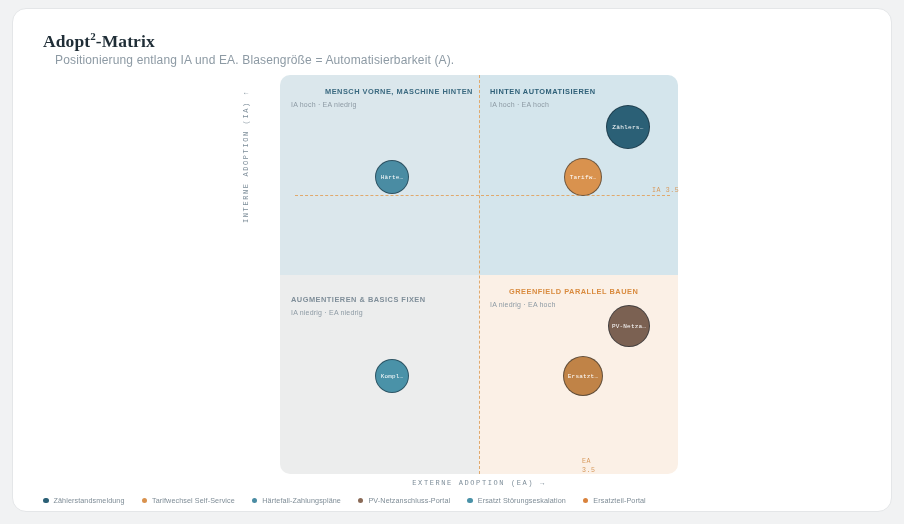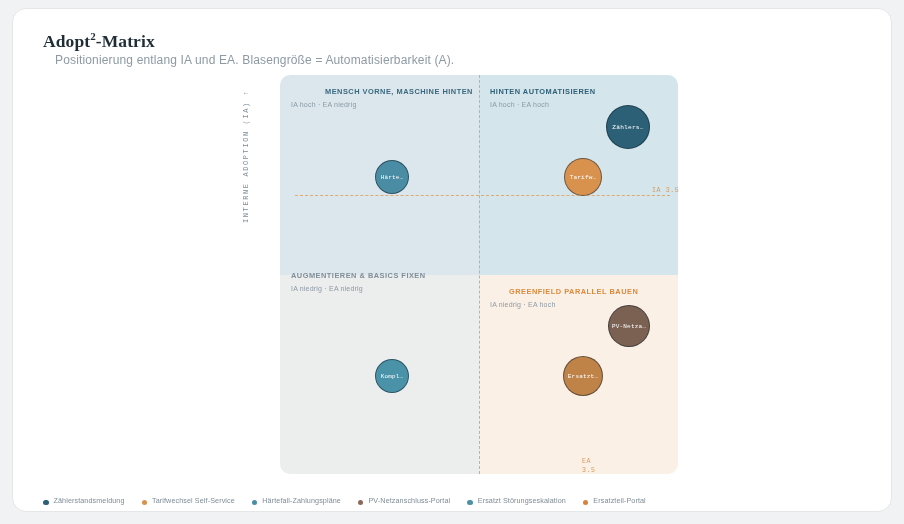--- a/index.html
+++ b/index.html
@@ -164,21 +164,21 @@
   .legend {
     position: absolute;
     left: 30px;
     top: 487px;
     display: flex;
     align-items: center;
     gap: 17px;
   }
   .leg-item {
     display: flex;
-    align-items: flex-end;
+    align-items: center;
     gap: 5px;
     white-space: nowrap;
   }
   .leg-dot {
     width: 5.5px;
     height: 5.5px;
     border-radius: 50%;
     flex: none;
   }
   .leg-lbl {
@@ -190,20 +190,21 @@
 </head>
 <body>
 
 <div id="root">
   <div class="card">
 
     <div class="title"><span>Adopt</span><sup>2</sup><span>-Matrix</span></div>
     <div class="subtitle">Positionierung entlang IA und EA. Blasengröße = Automatisierbarkeit (A).</div>
 
     <div class="y-axis">INTERNE ADOPTION (IA) ↑</div>
+    <div class="x-axis">EXTERNE ADOPTION (EA) →</div>
 
     <div class="plot">
       <div class="quad q-tl" style="background: rgb(219, 231, 236);"></div>
       <div class="quad q-tr" style="background: rgb(212, 229, 236);"></div>
       <div class="quad q-bl" style="background: rgb(236, 237, 237);"></div>
       <div class="quad q-br" style="background: rgb(251, 240, 230);"></div>
 
       <div class="thr-h"></div>
       <div class="thr-v"></div>
       <div class="thr-lbl thr-lbl-ia">IA 3.5</div>
@@ -214,21 +215,21 @@
 
       <div id="quad-heads">
           <div class="q-head" style="left: 11px; top: 12px;">
             <div class="q-title" style="color: rgb(59, 106, 128); padding-left: 34px;">MENSCH VORNE, MASCHINE HINTEN</div>
             <div class="q-sub">IA hoch · EA niedrig</div>
           </div>
           <div class="q-head" style="left: 210px; top: 12px;">
             <div class="q-title" style="color: rgb(47, 96, 120);">HINTEN AUTOMATISIEREN</div>
             <div class="q-sub">IA hoch · EA hoch</div>
           </div>
-          <div class="q-head" style="left: 11px; top: 196px;">
+          <div class="q-head" style="left: 11px; top: 220px;">
             <div class="q-title" style="color: rgb(127, 142, 153);">AUGMENTIEREN &amp; BASICS FIXEN</div>
             <div class="q-sub">IA niedrig · EA niedrig</div>
           </div>
           <div class="q-head" style="left: 210px; top: 212px;">
             <div class="q-title" style="color: rgb(217, 139, 63); margin-left: 19px;">GREENFIELD PARALLEL BAUEN</div>
             <div class="q-sub">IA niedrig · EA hoch</div>
           </div>
         </div>
       <div id="bubbles">
           <div class="bubble" title="Zählerstandsmeldung" style="width: 44px; height: 44px; left: 326px; top: 30px; background: rgb(43, 96, 118); border: 1.5px solid rgba(20, 35, 45, 0.55);">

